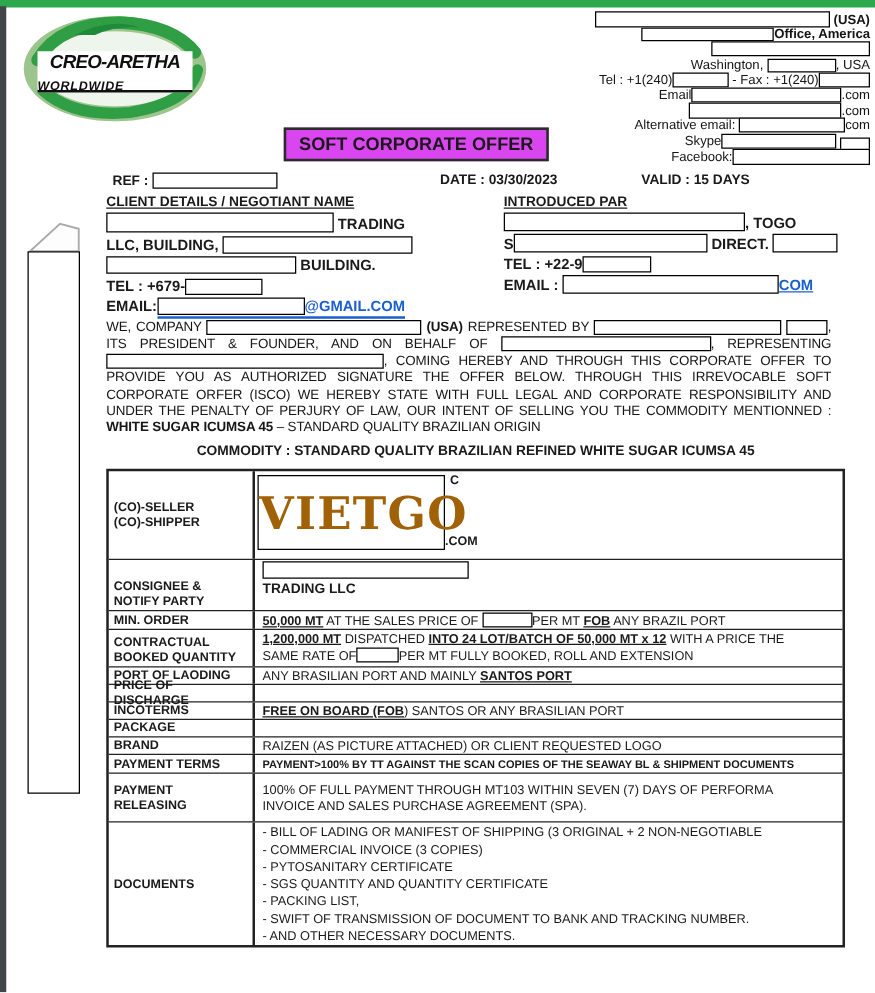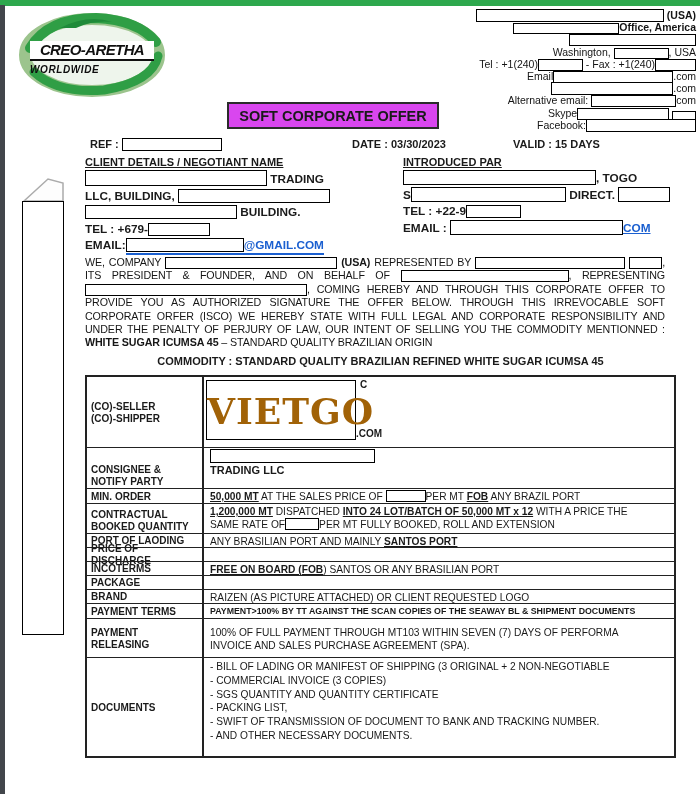--- a/index.html
+++ b/index.html
@@ -16,21 +16,21 @@
   .blue { color:#1a5fd0; }
   .u { text-decoration:underline; }
 
   .rd { display:inline-block; background:#fff; border:1.6px solid #000; vertical-align:-3px; }
 
   
   .logo { position:absolute; left:16px; top:12px; width:152px; height:86px; }
   .logo svg { position:absolute; left:0; top:0; }
   .logo-name { position:absolute; left:14px; top:29px; width:124px; text-align:center;
     font-style:italic; font-weight:bold; font-size:15px; letter-spacing:-0.6px;
-    color:#101010; background:#fff; border-bottom:2.5px solid #101010; padding-bottom:1px; }
+    color:#101010; background:#fff; border-bottom:2.5px solid #101010; padding-bottom:14px; }
   .logo-tag { position:absolute; left:14px; top:52px; width:124px; text-align:left;
     font-style:italic; font-weight:bold; font-size:10px; letter-spacing:0.6px; color:#0e0e0e; }
 
   
   .contact { position:absolute; top:9px; right:4px; width:270px; text-align:right;
     font-size:10.5px; line-height:12.2px; white-space:nowrap; color:#141414; }
   .crow { height:12.2px; }
   .crow .rd { vertical-align:-3px; }
 
   .titlebox { position:absolute; left:227px; top:102px; width:212px; height:27px;
@@ -231,20 +231,21 @@
         <div>100% OF FULL PAYMENT THROUGH MT103 WITHIN SEVEN (7) DAYS OF PERFORMA</div>
         <div>INVOICE AND SALES PURCHASE AGREEMENT (SPA).</div>
       </div>
     </div>
 
     <div class="trow" style="height:99px">
       <div class="tlabel">DOCUMENTS</div>
       <div class="tvalue top" style="line-height:13.8px;padding-top:2px">
         <div>- BILL OF LADING OR MANIFEST OF SHIPPING (3 ORIGINAL + 2 NON-NEGOTIABLE</div>
         <div>- COMMERCIAL INVOICE (3 COPIES)</div>
+        <div>- PYTOSANITARY CERTIFICATE</div>
         <div>- SGS QUANTITY AND QUANTITY CERTIFICATE</div>
         <div>- PACKING LIST,</div>
         <div>- SWIFT OF TRANSMISSION OF DOCUMENT TO BANK AND TRACKING NUMBER.</div>
         <div>- AND OTHER NECESSARY DOCUMENTS.</div>
       </div>
     </div>
 
   </div>
 
   <svg class="flap" width="46" height="30" viewBox="0 0 46 30">

